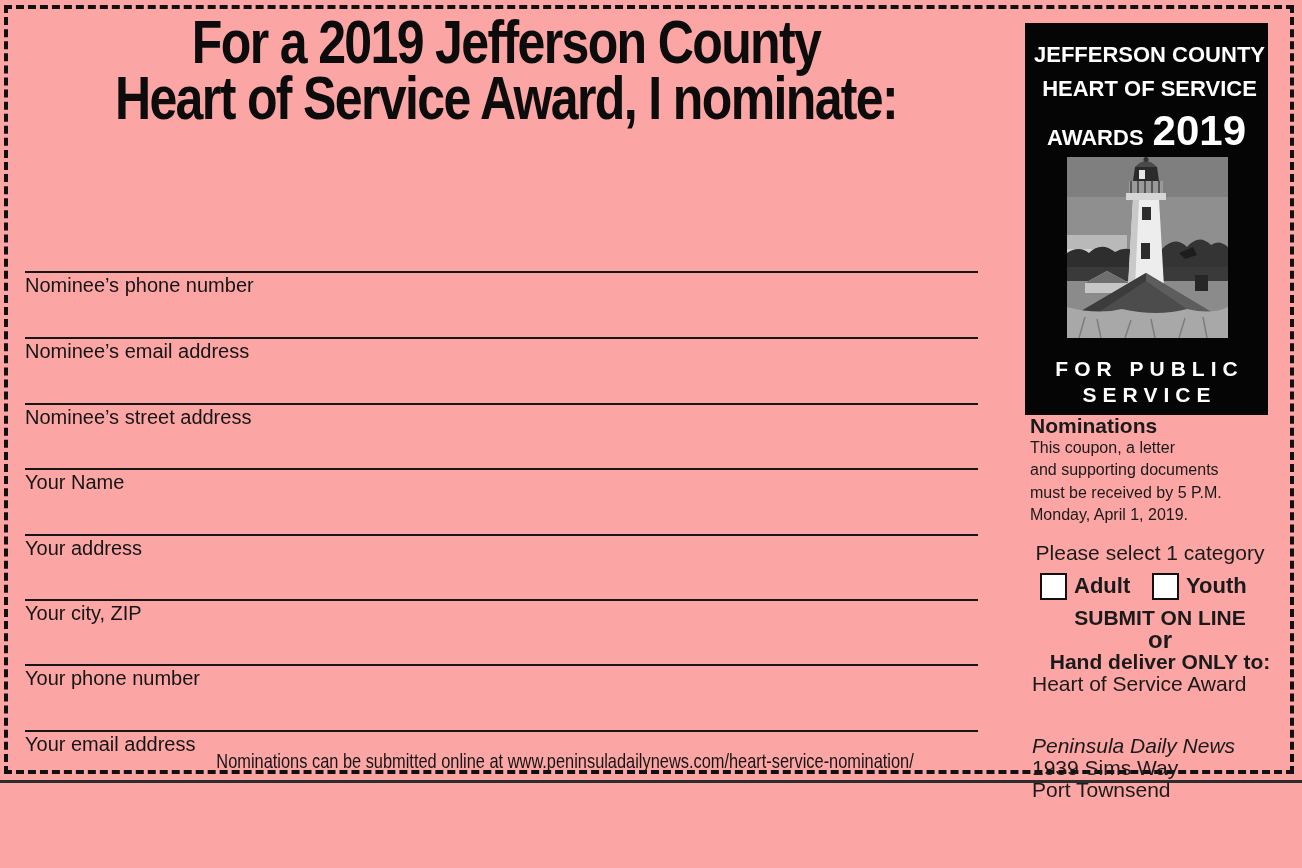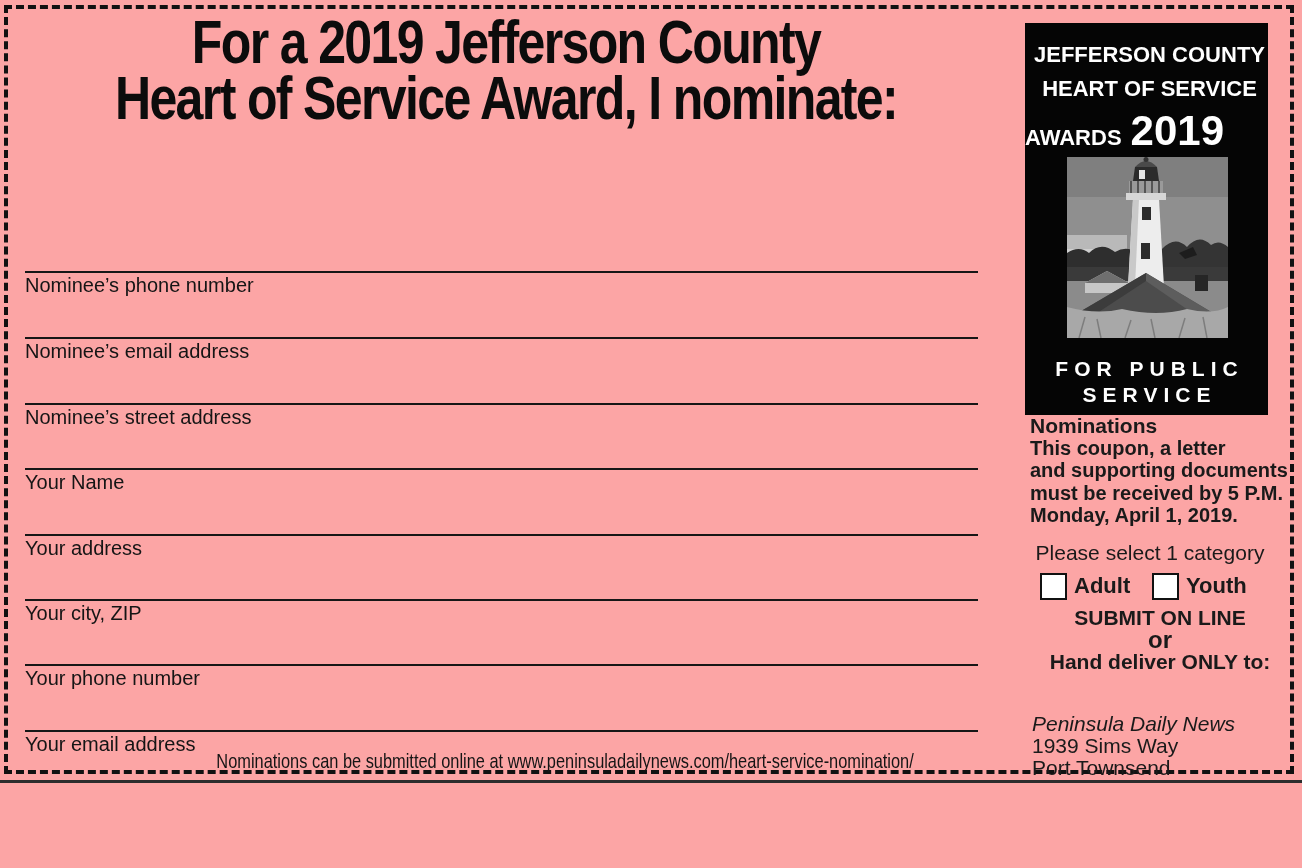--- a/index.html
+++ b/index.html
@@ -28,31 +28,31 @@
     font-size:21px;color:#151515;
   }
   .online-note .squeeze{display:inline-block;transform:scaleX(0.78);transform-origin:center;white-space:nowrap;}
   
   .badge{
     position:absolute;left:1025px;top:23px;width:243px;height:392px;
     background:#050505;color:#ffffff;text-align:center;
   }
   .badge-line{font-weight:bold;font-size:22px;line-height:34px;letter-spacing:0;white-space:nowrap;padding-left:6px;}
   .badge-top{padding-top:15px;}
-  .awards-row{display:flex;align-items:baseline;gap:9px;margin-top:1px;}
+  .awards-row{display:flex;justify-content:center;align-items:baseline;gap:9px;margin-top:1px;}
   .awards-label{font-weight:bold;font-size:22px;}
   .awards-year{font-weight:bold;font-size:42px;letter-spacing:0;}
   .badge-photo{position:absolute;left:42px;top:134px;width:161px;height:181px;overflow:hidden;background:#8b8b8b;}
   .badge-photo svg{display:block;}
   .badge-tagline{position:absolute;left:0;top:333px;width:100%;}
   .tagline-line{font-weight:bold;font-size:21px;line-height:26px;letter-spacing:6px;text-indent:6px;white-space:nowrap;}
   
   .info-block{position:absolute;left:1030px;top:415px;width:268px;}
   .info-heading{font-weight:bold;font-size:21px;line-height:22px;}
-  .info-line{font-size:20px;line-height:22.4px;white-space:nowrap;font-weight:bold;}
+  .info-line{font-size:16px;line-height:22.4px;white-space:nowrap;}
   .category-prompt{
     position:absolute;left:1025px;top:541px;width:250px;text-align:center;
     font-weight:normal;font-size:21px;white-space:nowrap;
   }
   .cat-option{position:absolute;top:573px;display:flex;align-items:flex-start;}
   .cat-box{width:27px;height:27px;border:2.5px solid #111;background:#fff;box-sizing:border-box;cursor:pointer;}
   .cat-label{font-weight:bold;font-size:22px;margin-left:7px;white-space:nowrap;}
   .delivery{position:absolute;left:1022px;top:606px;width:276px;text-align:center;}
   .d-bold{font-weight:bold;font-size:21px;line-height:23px;white-space:nowrap;}
   .d-or{font-weight:bold;font-size:24px;line-height:21px;}
@@ -194,20 +194,21 @@
   </div>
   <div class="cat-option" style="left:1152px">
     <span class="cat-box"></span>
     <span class="cat-label">Youth</span>
   </div>
 
   <div class="delivery">
     <div class="d-bold">SUBMIT ON LINE</div>
     <div class="d-or">or</div>
     <div class="d-bold">Hand deliver ONLY to:</div>
+    <div class="d-addr">Heart of Service Award</div>
     <div class="d-addr d-italic">Peninsula Daily News</div>
     <div class="d-addr">1939 Sims Way</div>
     <div class="d-addr">Port Townsend</div>
   </div>
 
   <div class="page-edge-line"></div>
 
 </div>
 
 </body></html>

